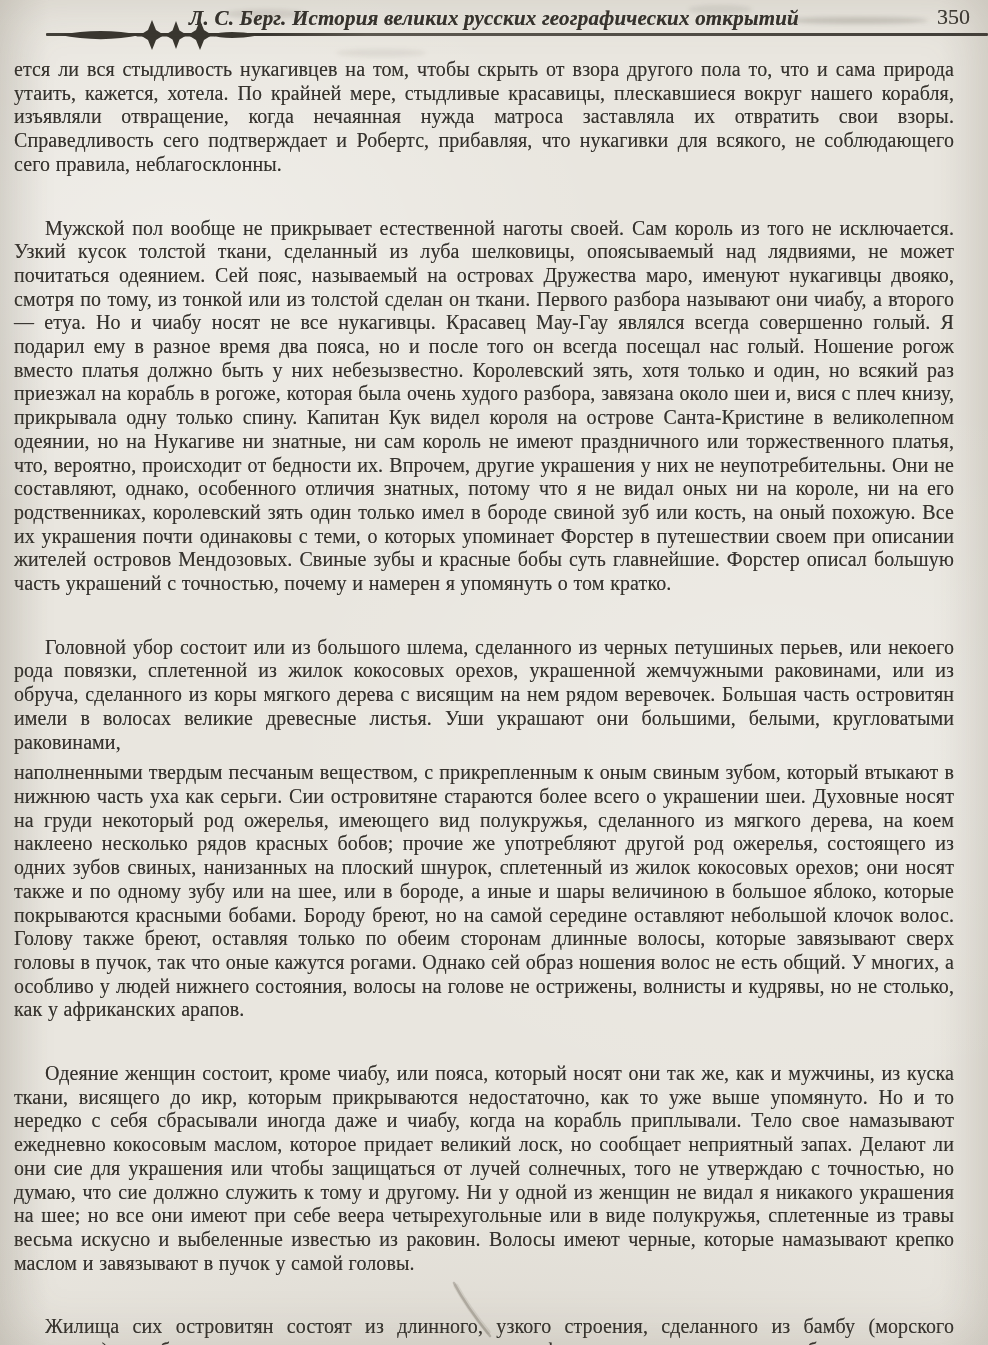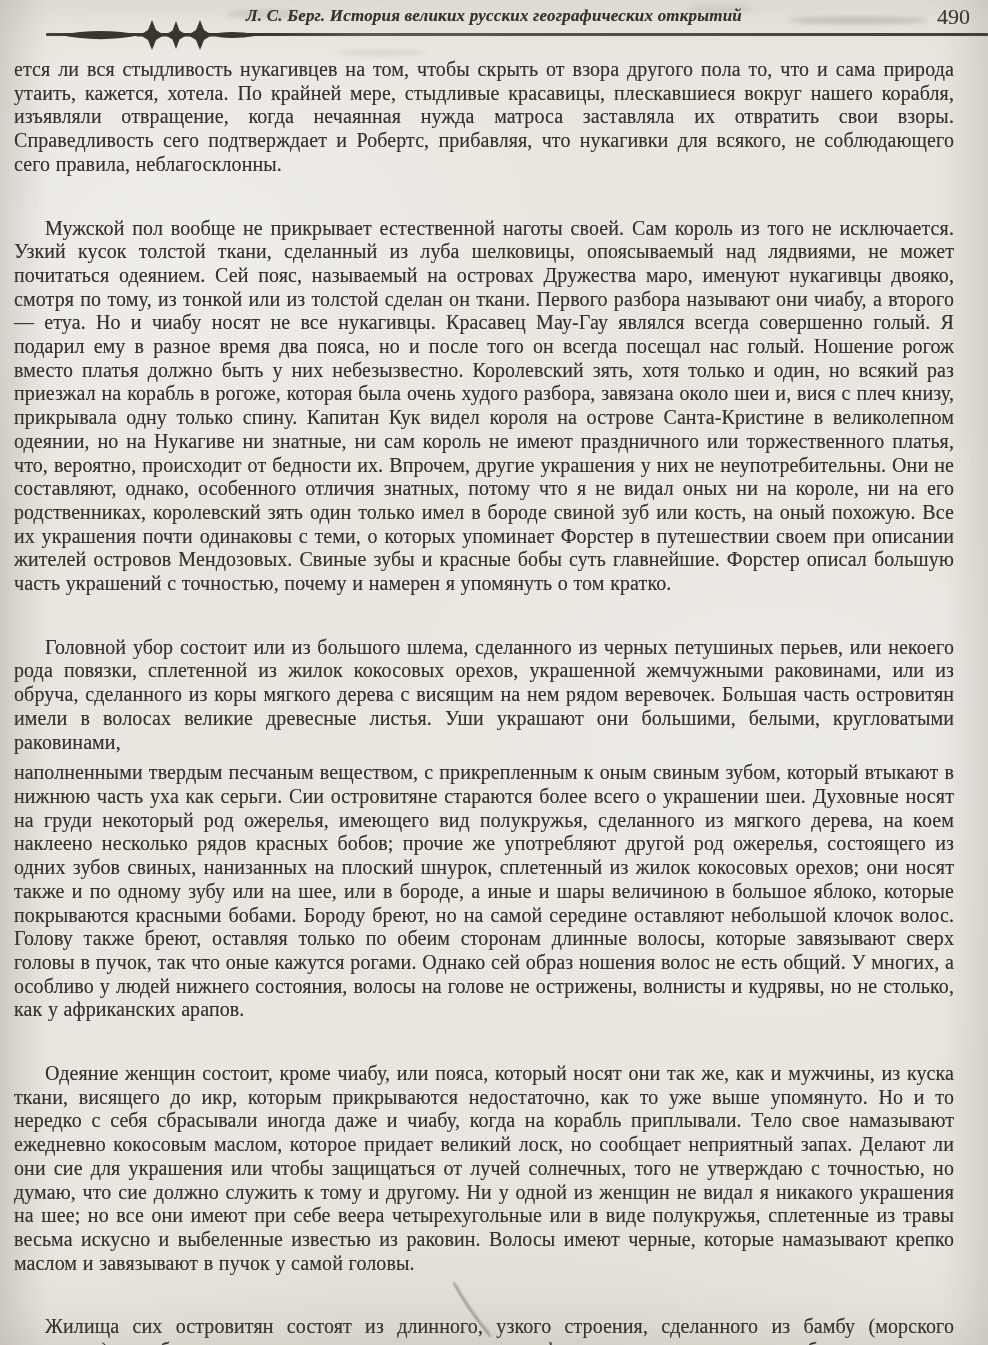--- a/index.html
+++ b/index.html
@@ -26,21 +26,21 @@
     box-shadow: inset 0 0 55px rgba(110,100,82,0.20);
   }
 
   
   .page-header { position: absolute; top: 0; left: 0; width: 100%; height: 56px; }
   .running-title {
     position: absolute; top: 6px; left: 0; width: 100%;
     text-align: center;
     font-style: italic;
     font-weight: bold;
-    font-size: 17px;
+    font-size: 21px;
     letter-spacing: 0.2px;
     color: #34312c;
     text-shadow: 0 0 0.6px rgba(52,49,44,0.55);
   }
   .page-number {
     position: absolute; top: 4px; right: 18px;
     font-size: 22px;
     color: #3c3933;
     text-shadow: 0 0 0.6px rgba(52,49,44,0.5);
   }
@@ -80,21 +80,21 @@
 
   .crease-mark { position: absolute; left: 448px; top: 1280px; pointer-events: none; }
 </style>
 </head>
 <body>
 
 <div class="paper-texture"></div>
 
 <div class="page-header">
   <div class="running-title">Л. С. Берг. История великих русских географических открытий</div>
-  <div class="page-number">490</div>
+  <div class="page-number">350</div>
   <div class="header-rule"></div>
   <svg class="header-ornament" width="200" height="32" viewBox="0 0 200 32">
     <g fill="#39362f">
       <path d="M0 16 C 26 10.5, 56 10.5, 80 16 C 56 21.5, 26 21.5, 0 16 Z"></path>
       <path d="M200 16 C 180 12, 162 12, 150 16 C 162 20, 180 20, 200 16 Z"></path>
       <path d="M92 1 L96 11 L104 16 L96 21 L92 31 L88 21 L80 16 L88 11 Z"></path>
       <path d="M116 2 L119.5 11.5 L127 16 L119.5 20.5 L116 30 L112.5 20.5 L105 16 L112.5 11.5 Z"></path>
       <path d="M140 1 L144 11 L152 16 L144 21 L140 31 L136 21 L128 16 L136 11 Z"></path>
       <rect x="76" y="14.4" width="80" height="3.2" rx="1.6"></rect>
     </g>

